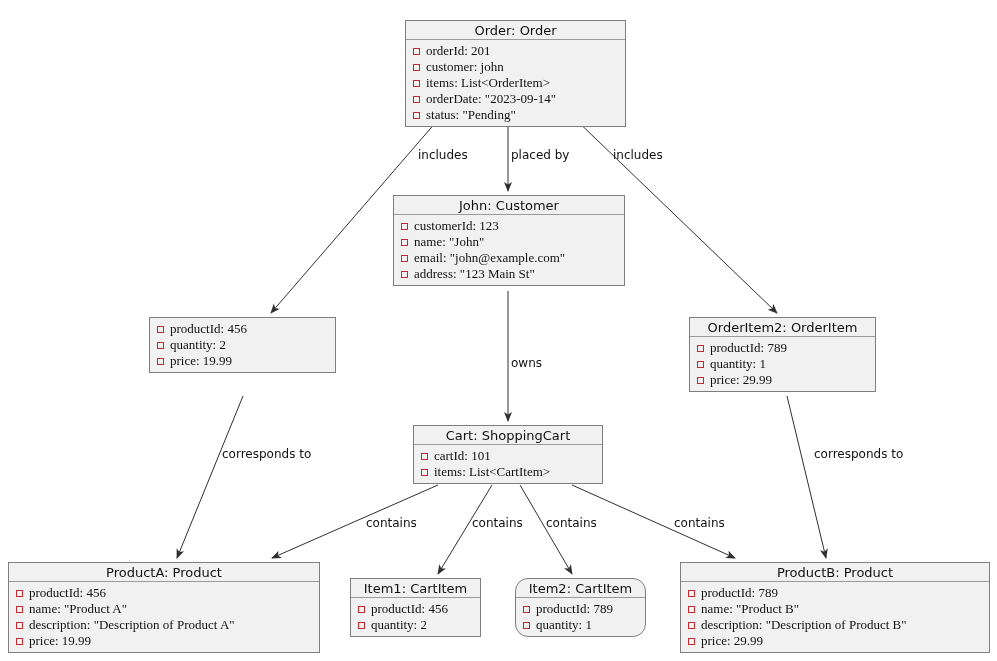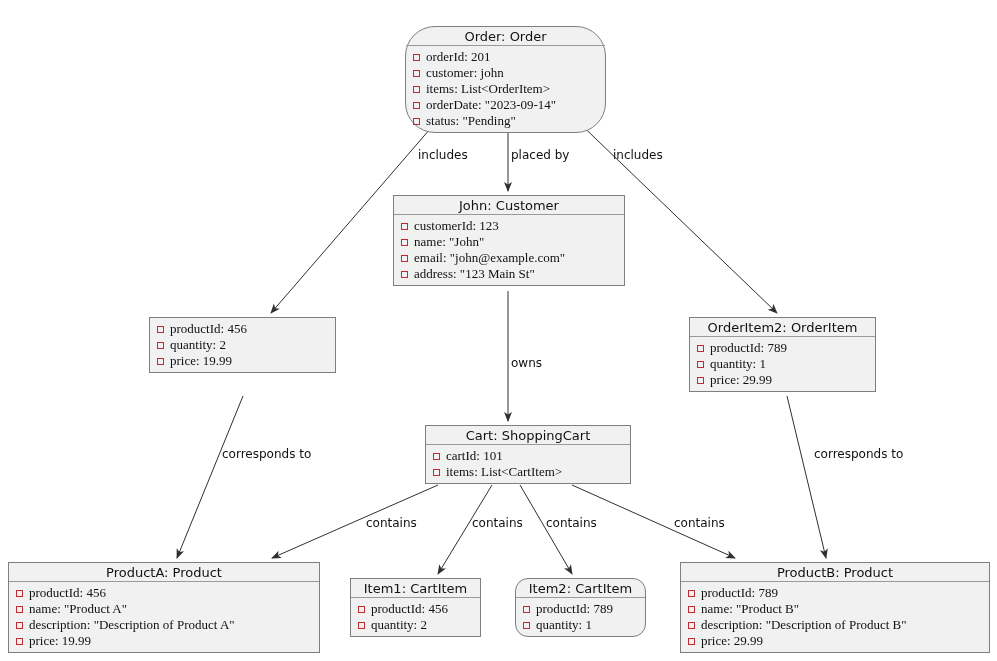--- a/index.html
+++ b/index.html
@@ -78,21 +78,21 @@
         <line x1="508" y1="291" x2="508" y2="421" stroke="#303030" stroke-width="1" marker-end="url(#arrowhead)"></line>
         <line x1="243" y1="396" x2="177" y2="558" stroke="#303030" stroke-width="1" marker-end="url(#arrowhead)"></line>
         <line x1="438" y1="485" x2="272" y2="558" stroke="#303030" stroke-width="1" marker-end="url(#arrowhead)"></line>
         <line x1="492" y1="485" x2="438" y2="574" stroke="#303030" stroke-width="1" marker-end="url(#arrowhead)"></line>
         <line x1="520" y1="485" x2="572" y2="574" stroke="#303030" stroke-width="1" marker-end="url(#arrowhead)"></line>
         <line x1="572" y1="485" x2="735" y2="558" stroke="#303030" stroke-width="1" marker-end="url(#arrowhead)"></line>
         <line x1="787" y1="396" x2="826" y2="558" stroke="#303030" stroke-width="1" marker-end="url(#arrowhead)"></line>
       </g>
   </svg>
 
-<div class="node" style="left: 405px; top: 26px; width: 201px; border-radius: 30px;">
+<div class="node" style="left: 405px; top: 20px; width: 221px;">
       <div class="node-title">Order: Order</div>
       <div class="node-fields">
         <div class="field">
           <span class="field-marker"></span>
           <span>orderId: 201</span>
         </div>
         <div class="field">
           <span class="field-marker"></span>
           <span>customer: john</span>
         </div>
@@ -157,21 +157,21 @@
         <div class="field">
           <span class="field-marker"></span>
           <span>quantity: 1</span>
         </div>
         <div class="field">
           <span class="field-marker"></span>
           <span>price: 29.99</span>
         </div>
       </div>
     </div>
-    <div class="node" style="left: 413px; top: 425px; width: 206px; margin-left: 12px;">
+    <div class="node" style="left: 413px; top: 425px; width: 190px;">
       <div class="node-title">Cart: ShoppingCart</div>
       <div class="node-fields">
         <div class="field">
           <span class="field-marker"></span>
           <span>cartId: 101</span>
         </div>
         <div class="field">
           <span class="field-marker"></span>
           <span>items: List&lt;CartItem&gt;</span>
         </div>

